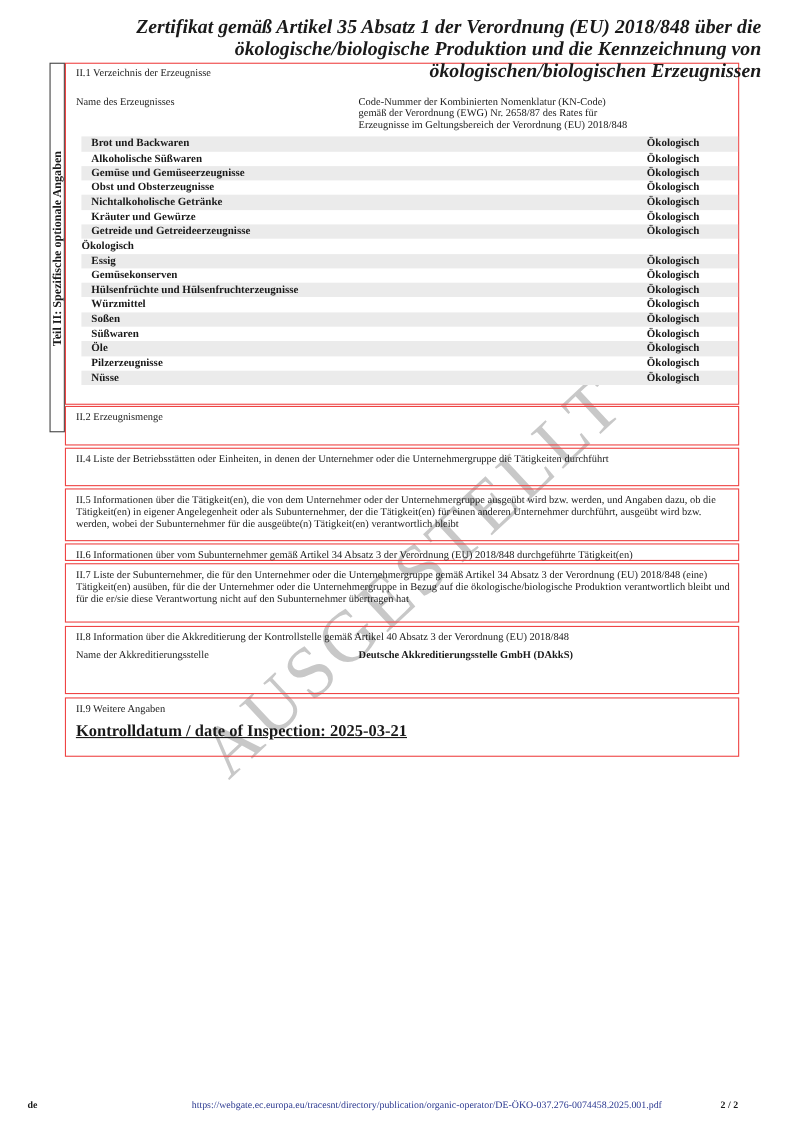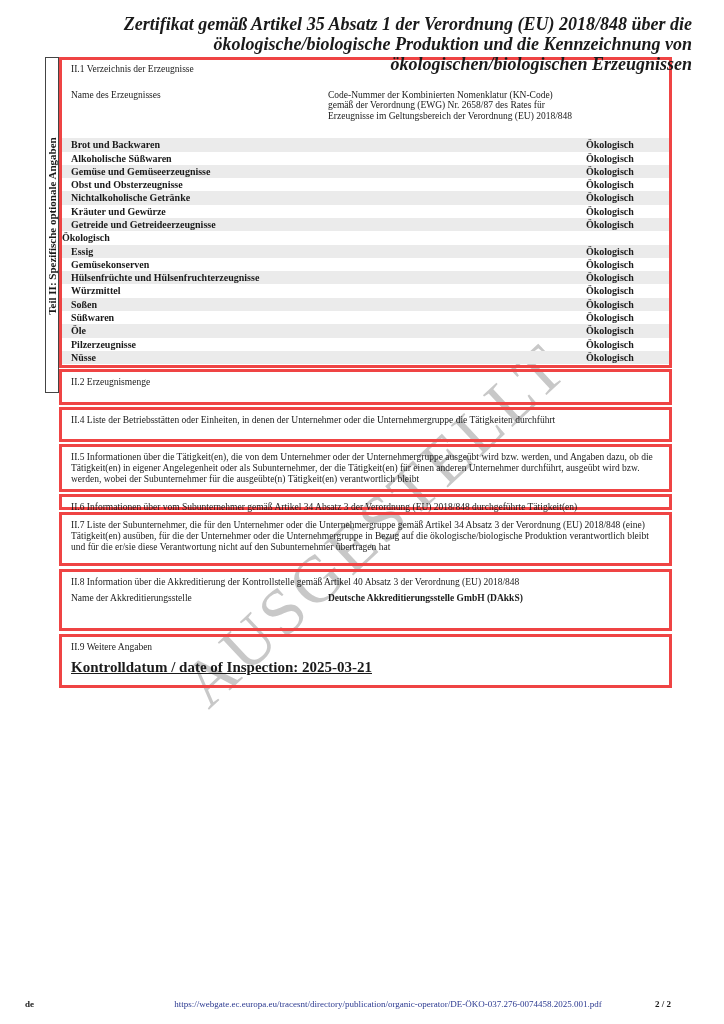--- a/index.html
+++ b/index.html
@@ -27,30 +27,30 @@
     position:absolute; left:45px; top:57px; width:14px; height:336px;
     border:1px solid #444; background:#fff; z-index:1;
   }
   .side-strip .vtext {
     position:absolute; top:0; left:0; width:336px; height:12px;
     transform:rotate(-90deg) translateX(-100%); transform-origin:top left;
     text-align:center; font-weight:bold; font-size:11px; line-height:12px;
     white-space:nowrap;
   }
   .main-col { position:absolute; left:59px; top:57px; width:613px; z-index:1; }
-  .box { border:3px solid #ef4444; width:613px; background:transparent; }
+  .box { border:1px solid #ef4444; width:613px; background:transparent; }
   .sec-heading { font-size:9.5px; line-height:11px; }
   .pad { padding:4px 8px 0 9px; }
 
   
   .box-ii1 { height:311px; }
   .cols { display:flex; margin-top:15px; padding-left:9px; font-size:9.5px; line-height:10.4px; }
   .cols .c-left { width:257px; flex:0 0 257px; }
   .cols .c-right { flex:1; padding-right:6px; }
-  .rows { margin-top:17px; }
+  .rows { margin-top:5px;padding-left:14px; }
   .prow { display:flex; height:13.3px; line-height:13.3px; font-size:10px; font-weight:bold; }
   .prow.odd { background:#ebebeb; }
   .prow .pname { flex:1; padding-left:9px; }
   .prow .pcat { width:83px; flex:0 0 83px; }
 
   
   .box-ii2 { height:36px; margin-top:1px; }
   .box-ii3 { height:36px; margin-top:2px; }
   .box-ii4 { height:35px; margin-top:2px; }
   .box-ii5 { height:48px; margin-top:2px; }

